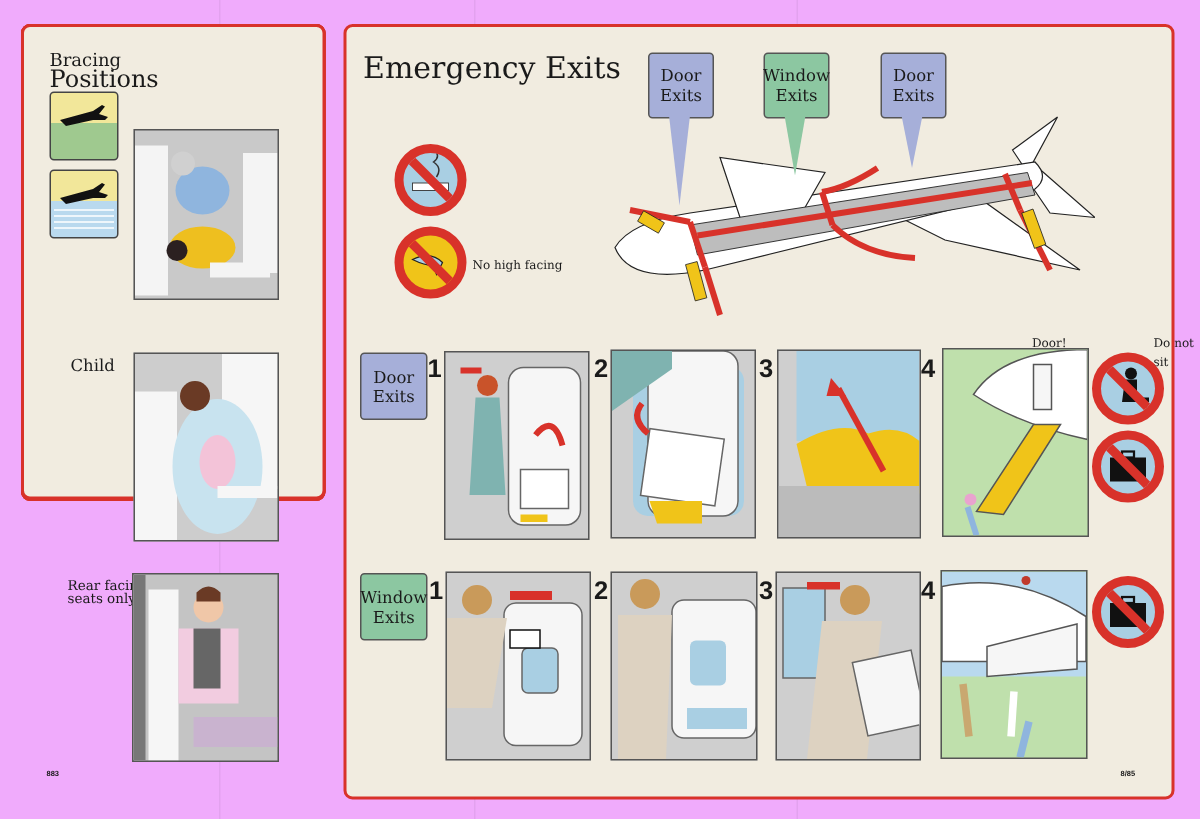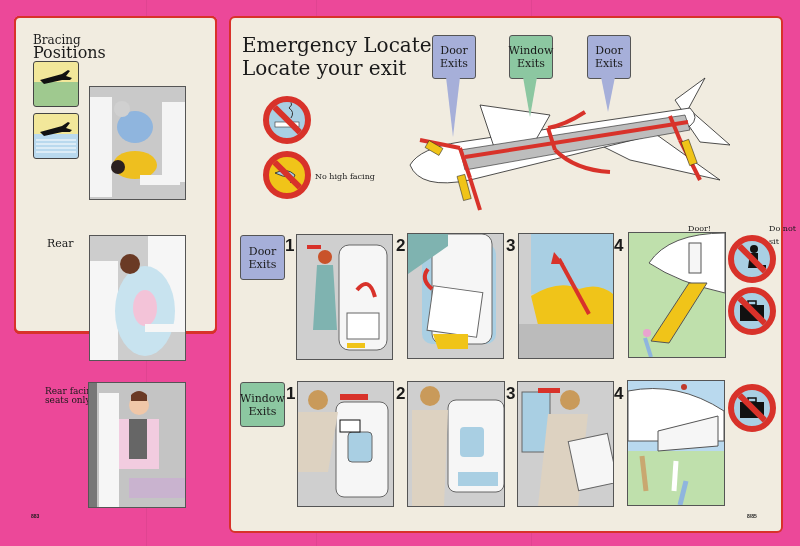--- a/index.html
+++ b/index.html
@@ -1,17 +1,17 @@
 <!DOCTYPE html>
 <html><head>
 <meta charset="utf-8">
 <style>
   html,body{margin:0;padding:0;}
   body{width:800px;height:546px;background:#f4f1ea;position:relative;overflow:hidden;font-family:"DejaVu Serif",serif;color:#1a1a1a;}
-  .sheet{position:absolute;left:0;top:0;width:800px;height:546px;background:#ec4899;}
+  .sheet{position:absolute;left:0;top:0;width:800px;height:546px;background:#f0abfc;}
   .panel{position:absolute;border:2px solid #d8322a;border-radius:6px;background:#f1ece0;}
   .fold{position:absolute;top:0;width:1px;height:546px;background:rgba(0,0,0,0.05);}
   .label{position:absolute;font-size:11px;line-height:13px;}
   .title{position:absolute;font-size:20px;line-height:24px;font-family:"DejaVu Serif",serif;}
   .ill{position:absolute;border:1px solid #555;background:#cfcfcf;overflow:hidden;}
   .callout{position:absolute;border:1px solid #555;border-radius:3px;text-align:center;font-size:11px;line-height:13px;display:flex;align-items:center;justify-content:center;}
   .blue{background:#a6afd9;}
   .green{background:#8cc7a1;}
   .num{position:absolute;font-family:"Liberation Sans",sans-serif;font-weight:bold;font-size:17px;}
   .nosign{position:absolute;border-radius:50%;border:6px solid #d8322a;background:#a9cfe3;box-sizing:border-box;overflow:hidden;}
@@ -58,21 +58,21 @@
         <rect x="0" y="10" width="22" height="100" fill="#f4f4f4"></rect>
         <rect x="72" y="15" width="23" height="80" fill="#f4f4f4"></rect>
         <ellipse cx="45" cy="40" rx="18" ry="16" fill="#8fb5de"></ellipse>
         <circle cx="32" cy="22" r="8" fill="#d0d0d0"></circle>
         <ellipse cx="45" cy="78" rx="22" ry="14" fill="#eebf1f"></ellipse>
         <circle cx="28" cy="80" r="7" fill="#2b2020"></circle>
         <rect x="50" y="88" width="40" height="10" fill="#f4f4f4"></rect>
       </svg>
   </div>
 
-  <div class="label" style="left:47px;top:237px">Rear</div>
+  <div class="label" style="left:47px;top:237px">Child</div>
   <div class="ill" style="left:89px;top:235px;width:95px;height:124px;background:#cdcdcd">
     <svg width="95" height="124" viewBox="0 0 95 124">
         <rect x="0" y="25" width="28" height="99" fill="#f6f6f6"></rect>
         <rect x="58" y="0" width="37" height="90" fill="#f6f6f6"></rect>
         <ellipse cx="55" cy="75" rx="30" ry="45" fill="#c8e3ef"></ellipse>
         <circle cx="40" cy="28" r="10" fill="#6a3a25"></circle>
         <ellipse cx="55" cy="72" rx="12" ry="18" fill="#f3c3d8"></ellipse>
         <rect x="55" y="88" width="40" height="8" fill="#f6f6f6"></rect>
       </svg>
   </div>
@@ -88,22 +88,21 @@
         <rect x="30" y="36" width="40" height="50" fill="#f2cce0"></rect>
         <rect x="40" y="36" width="18" height="40" fill="#666"></rect>
         <rect x="40" y="95" width="56" height="20" fill="#c9b3cf"></rect>
       </svg>
   </div>
 
   <div class="tiny" style="left:31px;top:513px">883</div>
 
   <div class="panel" style="left:229px;top:16px;width:550px;height:513px;"></div>
 
-  <div class="title" style="left:242px;top:33px">Emergency Locate</div>
-  <div class="title" style="left:242px;top:56px">Locate your exit</div>
+  <div class="title" style="left:242px;top:33px">Emergency Exits</div>
 
   <div class="nosign" style="left:263px;top:96px;width:48px;height:48px">
     <svg width="36" height="36" viewBox="0 0 36 36" style="position:absolute;left:0;top:0">
         <rect x="6" y="20" width="24" height="5" fill="#fff" stroke="#333" stroke-width="0.6"></rect>
         <path d="M22 16 q4 -6 -2 -10 q4 -3 2 -6" fill="none" stroke="#333" stroke-width="1"></path>
       </svg>
   </div>
   <div class="nosign" style="left:263px;top:151px;width:48px;height:48px;background:#f0c419">
     <svg width="36" height="36" viewBox="0 0 36 36" style="position:absolute;left:0;top:0">
         <path d="M6 16 q12 -6 20 2 l-4 8 l-2 -6 q-6 0 -14 -4z" fill="#a9cfe3" stroke="#222" stroke-width="0.8"></path>

